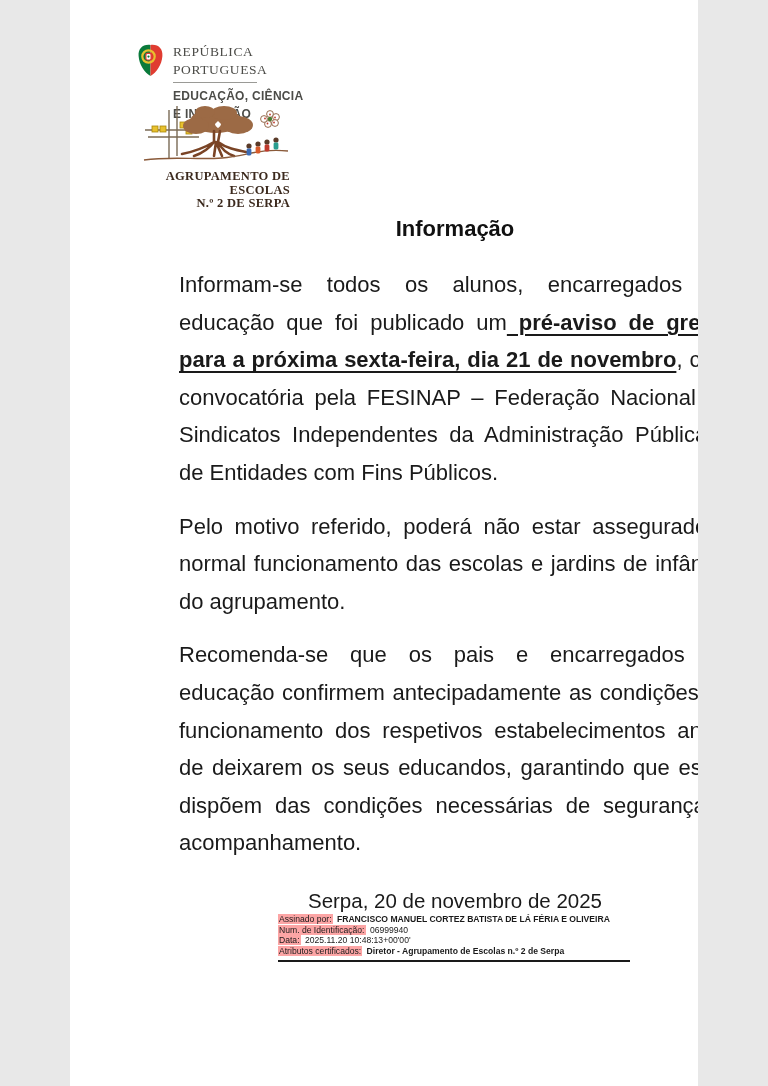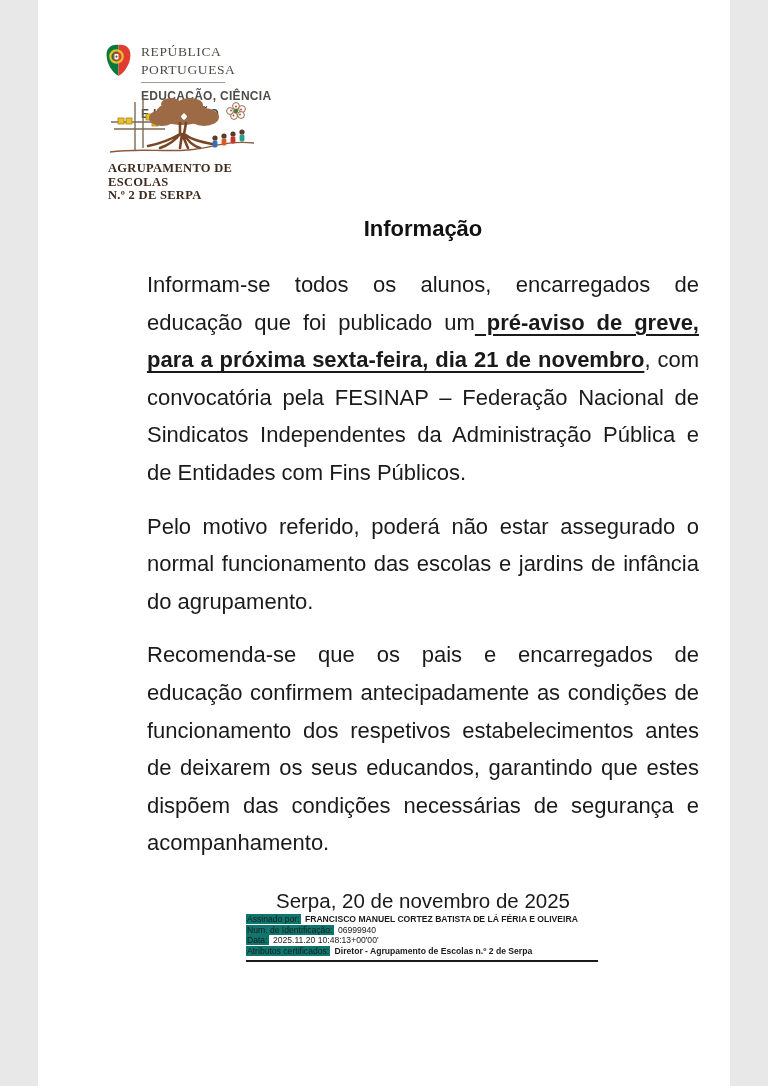--- a/index.html
+++ b/index.html
@@ -1,18 +1,18 @@
 <!DOCTYPE html>
 <html><head>
 <meta charset="utf-8">
 <style>
   html,body{margin:0;padding:0;background:#e8e8e8;}
   .page{
     position:relative;
-    width:692px;height:1086px;
+    width:628px;height:1086px;
     margin:0 auto;
     background:#ffffff;
     font-family:"Liberation Sans", sans-serif;
     color:#1a1a1a;
     overflow:hidden;
   }
 
   
   .gov-logo{position:absolute;left:67px;top:42px;display:flex;align-items:flex-start;}
   .gov-logo .flag{flex:0 0 auto;margin-top:2px;}
@@ -22,21 +22,21 @@
     font-size:13.5px;line-height:15px;letter-spacing:0.6px;
     color:#4c4c48;
   }
   .gov-divider{border:none;border-top:1px solid #9a9a96;margin:4px 0 3px 0;width:84px;}
   .ministry{
     font-size:12px;line-height:8.6px;font-weight:bold;
     letter-spacing:0.3px;color:#4c4c48;
   }
 
   
-  .school-logo{position:absolute;left:70px;top:96px;width:150px;text-align:left;}
+  .school-logo{position:absolute;left:70px;top:104px;width:150px;text-align:right;}
   .school-name{
     font-family:"Liberation Serif", serif;
     font-weight:bold;font-size:12.5px;line-height:13.5px;
     color:#3c2a1e;letter-spacing:0.3px;
   }
 
   
   .main-col{position:absolute;left:109px;top:216px;width:552px;}
   .doc-title{
     margin:0 0 24px 0;text-align:center;
@@ -52,21 +52,21 @@
     text-decoration:underline;
     text-decoration-thickness:2px;
     text-underline-offset:4px;
   }
   .date-line{margin:27px 0 0 0;text-align:center;font-size:20.5px;}
   .signoff{margin:15px 0 0 0;text-align:center;font-size:21.5px;}
 
   
   .sig-stamp{margin:1px 0 0 99px;width:354px;font-size:8.6px;line-height:10.6px;color:#1a1a1a;}
   .sig-row{white-space:nowrap;}
-  .sig-label{background:#0f766e;padding:0 1px;}
+  .sig-label{background:#fca5a5;padding:0 1px;}
   .sig-value{margin-left:2px;}
   .sig-bold{font-weight:bold;}
   .sig-line{border:none;border-top:2px solid #1a1a1a;margin:4px 0 0 0;width:352px;}
 </style>
 </head>
 <body>
 
 <div class="page">
 
   <div class="gov-logo">

